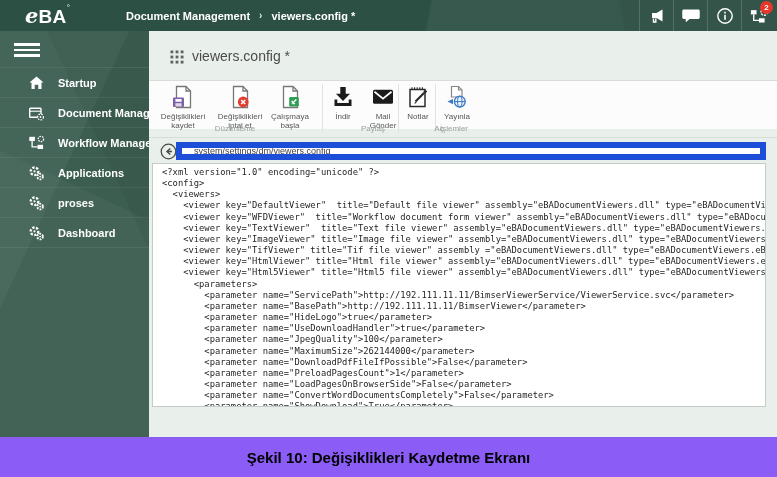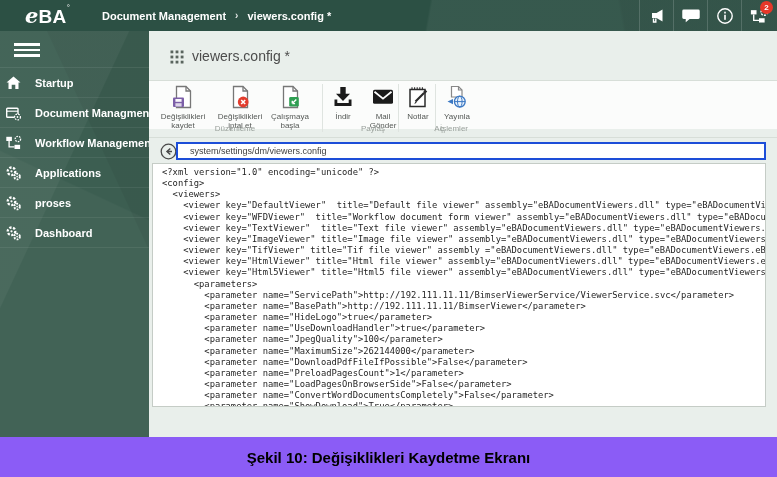--- a/index.html
+++ b/index.html
@@ -9,55 +9,55 @@
   
   .header { position:absolute; left:0; top:0; width:777px; height:31px;
     background:#2c5044;
     background-image:linear-gradient(100deg, rgba(255,255,255,0) 55%, rgba(255,255,255,0.05) 55.3%),
                      linear-gradient(260deg, rgba(0,0,0,0.06) 20%, rgba(0,0,0,0) 20.4%);
     display:flex; align-items:center;padding-left:9px; }
   .logo { margin-left:16px; color:#fff; cursor:default; white-space:nowrap; }
   .logo .e { font-family:"DejaVu Serif", serif; font-style:italic; font-size:21px; font-weight:700; }
   .logo .ba { font-size:19px; font-weight:800; letter-spacing:0.5px; }
   .logo .mark { font-size:8px; vertical-align:top; }
-  .breadcrumb { margin-left:32px; display:flex; align-items:center; gap:9px; color:#fff; font-size:11px; font-weight:700; }
+  .breadcrumb { margin-left:56px; display:flex; align-items:center; gap:9px; color:#fff; font-size:11px; font-weight:700; }
   .breadcrumb .sep { font-size:10px; opacity:0.85; font-weight:700; }
   .header-icons { position:absolute; right:2px; top:0; height:31px; display:flex; }
   .hicon { width:34px; height:31px; display:flex; align-items:center; justify-content:center; border-left:1px solid rgba(255,255,255,0.16); position:relative; cursor:pointer; }
   .badge { position:absolute; top:1px; right:2px; min-width:13px; height:13px; border-radius:7px; background:#e5382a; color:#fff; font-size:8px; font-weight:700; display:flex; align-items:center; justify-content:center; }
 
   
   .sidebar { position:absolute; left:0; top:31px; width:149px; height:406px;
     background:#3c5e51;
     background-image:linear-gradient(115deg, rgba(255,255,255,0.045) 38%, rgba(255,255,255,0) 38.4%),
                      linear-gradient(245deg, rgba(0,0,0,0.05) 30%, rgba(0,0,0,0) 30.4%),
                      linear-gradient(25deg, rgba(255,255,255,0.03) 60%, rgba(255,255,255,0) 60.4%); }
   .hamburger { margin:10px 0 0 14px; width:26px; height:18px; display:flex; flex-direction:column; justify-content:space-between; padding:2px 0; cursor:pointer; }
   .hamburger span { display:block; width:26px; height:2.6px; background:#fff; }
   .nav { margin-top:8px; border-top:1px solid rgba(255,255,255,0.08); }
-  .nav-item { height:30px; display:flex; align-items:center; padding-left:5px; gap:13px; color:#fff; font-size:11px; font-weight:600; border-bottom:1px solid rgba(255,255,255,0.07); cursor:pointer; white-space:nowrap; }
+  .nav-item { height:30px; display:flex; align-items:center; padding-left:28px; gap:13px; color:#fff; font-size:11px; font-weight:600; border-bottom:1px solid rgba(255,255,255,0.07); cursor:pointer; white-space:nowrap; }
   .nav-item svg { flex:0 0 auto; }
 
   
   .main { position:absolute; left:149px; top:31px; width:628px; height:406px; background:#e9efeb; }
   .title-row { position:absolute; left:0; top:0; width:100%; height:49px; }
   .grid-icon { position:absolute; left:21px; top:19px; cursor:pointer; }
   .page-title { position:absolute; left:43px; top:17px; font-size:14px; color:#4c4c4c; }
   .divider { position:absolute; left:0; width:100%; height:1px; background:#d7ded8; }
   .d1 { top:49px; } .d2 { top:106px; }
 
   .toolbar { position:absolute; left:0; top:50px; width:100%; height:48px; background:#fbfcfb; }
   .tbtn { position:absolute; top:3px; display:flex; flex-direction:column; align-items:center; cursor:pointer; }
   .tbtn .ticon { height:26px; display:flex; align-items:flex-end; justify-content:center; }
   .tbtn .tlabel { margin-top:2px; font-size:8px; line-height:1.18; color:#555956; text-align:center; }
   .tsep { position:absolute; top:3px; height:48px; width:1px; background:#dfe4e0; }
   .tgroup { position:absolute; top:43px; font-size:8px; color:#99a09b; text-align:center; transform:translateX(-50%); white-space:nowrap; }
 
   .addr-back { position:absolute; left:11px; top:112px; cursor:pointer; }
-  .addr-input { position:absolute; left:27px; top:111px; width:590px; height:18px; background:#fff; border:2px solid #1d4ed8; font-family:"Liberation Sans", sans-serif; font-size:9px; color:#3f3f3f; padding:0 0 0 12px; outline:none; }
+  .addr-input { position:absolute; left:27px; top:111px; width:590px; height:18px; background:#fff; border:6px solid #1d4ed8; font-family:"Liberation Sans", sans-serif; font-size:9px; color:#3f3f3f; padding:0 0 0 12px; outline:none; }
 
   .code-panel { position:absolute; left:3px; top:132px; width:614px; height:244px; background:#fff; border:1px solid #c5ccc6; overflow:hidden; cursor:text; }
   .code-panel pre { font-family:"DejaVu Sans Mono", monospace; font-size:8.8px; line-height:11.15px; color:#1e1e1e; padding:3px 0 0 9px; white-space:pre; }
   .sq { text-decoration-style:wavy; text-decoration-color:#e05a4d; text-decoration-thickness:1px; text-underline-offset:1px; }
 
   
   .caption-row { position:absolute; left:0; top:437px; width:777px; height:40px; background:#8b5cf6; display:flex; align-items:center; justify-content:center; }
   .caption { font-size:15px; font-weight:700; color:#000; }
 </style>
 </head>

